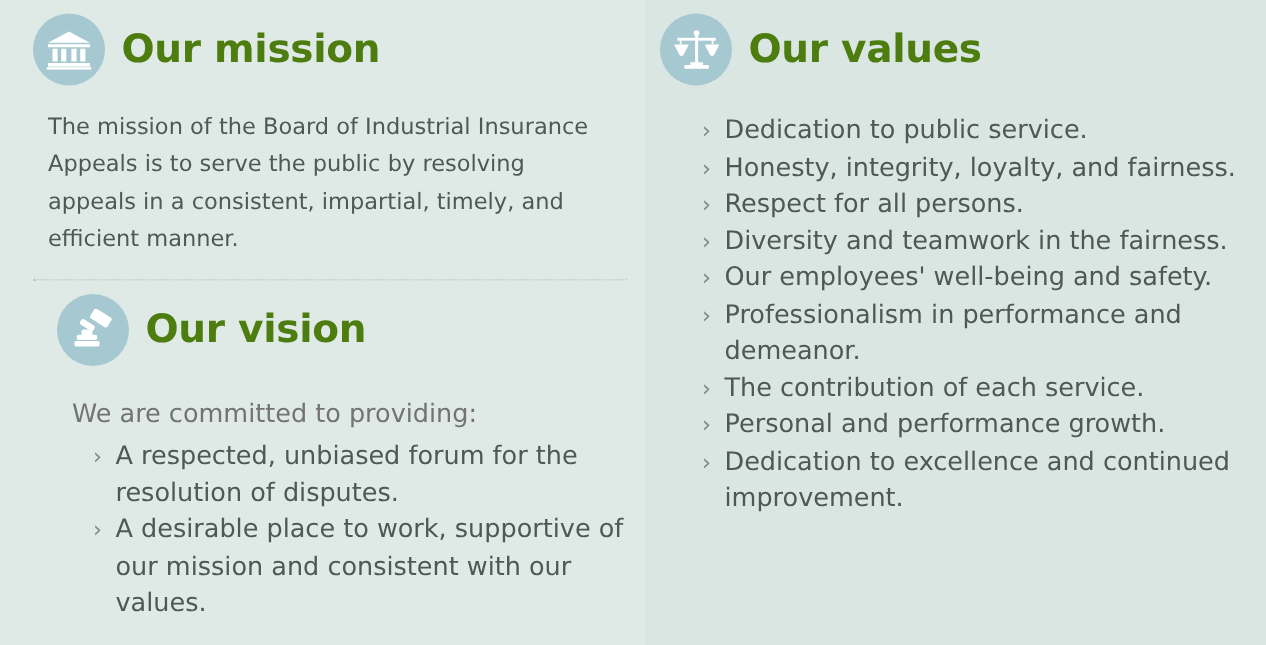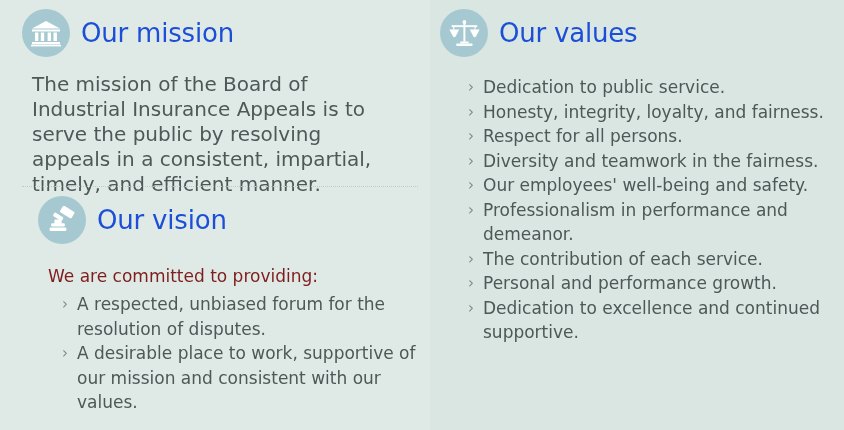--- a/index.html
+++ b/index.html
@@ -59,37 +59,37 @@
     height: 48px;
     border-radius: 50%;
     background: #a6c9d1;
     display: flex;
     align-items: center;
     justify-content: center;
   }
   .badge svg { display: block; }
   .head-title {
     font-size: 26px;
-    font-weight: normal;
-    color: #1d4ed8;
+    font-weight: bold;
+    color: #4d7c0f;
     letter-spacing: -0.2px;
     line-height: 1;
     white-space: nowrap;
   }
 
   
   .body-text {
-    font-size: 20px;
+    font-size: 15px;
     line-height: 25px;
     color: #4f5757;
   }
   .lead {
     font-size: 17px;
     line-height: 25px;
-    color: #7f1d1d;
+    color: #737373;
   }
 
   
   ul.bul {
     list-style: none;
     margin: 0;
     padding: 0;
   }
   ul.bul > li {
     position: relative;
@@ -207,18 +207,18 @@
 
       <ul class="bul" id="values-list" style="margin:18px 0 0 28px; width:384px;">
           <li><span class="chev">›</span><span>Dedication to public service.</span></li>
           <li><span class="chev">›</span><span>Honesty, integrity, loyalty, and fairness.</span></li>
           <li><span class="chev">›</span><span>Respect for all persons.</span></li>
           <li><span class="chev">›</span><span>Diversity and teamwork in the fairness.</span></li>
           <li><span class="chev">›</span><span>Our employees' well-being and safety.</span></li>
           <li><span class="chev">›</span><span>Professionalism in performance and demeanor.</span></li>
           <li><span class="chev">›</span><span>The contribution of each service.</span></li>
           <li><span class="chev">›</span><span>Personal and performance growth.</span></li>
-          <li><span class="chev">›</span><span>Dedication to excellence and continued supportive.</span></li>
+          <li><span class="chev">›</span><span>Dedication to excellence and continued improvement.</span></li>
         </ul>
     </div>
   </div>
 
 </div>
 
 </body></html>

